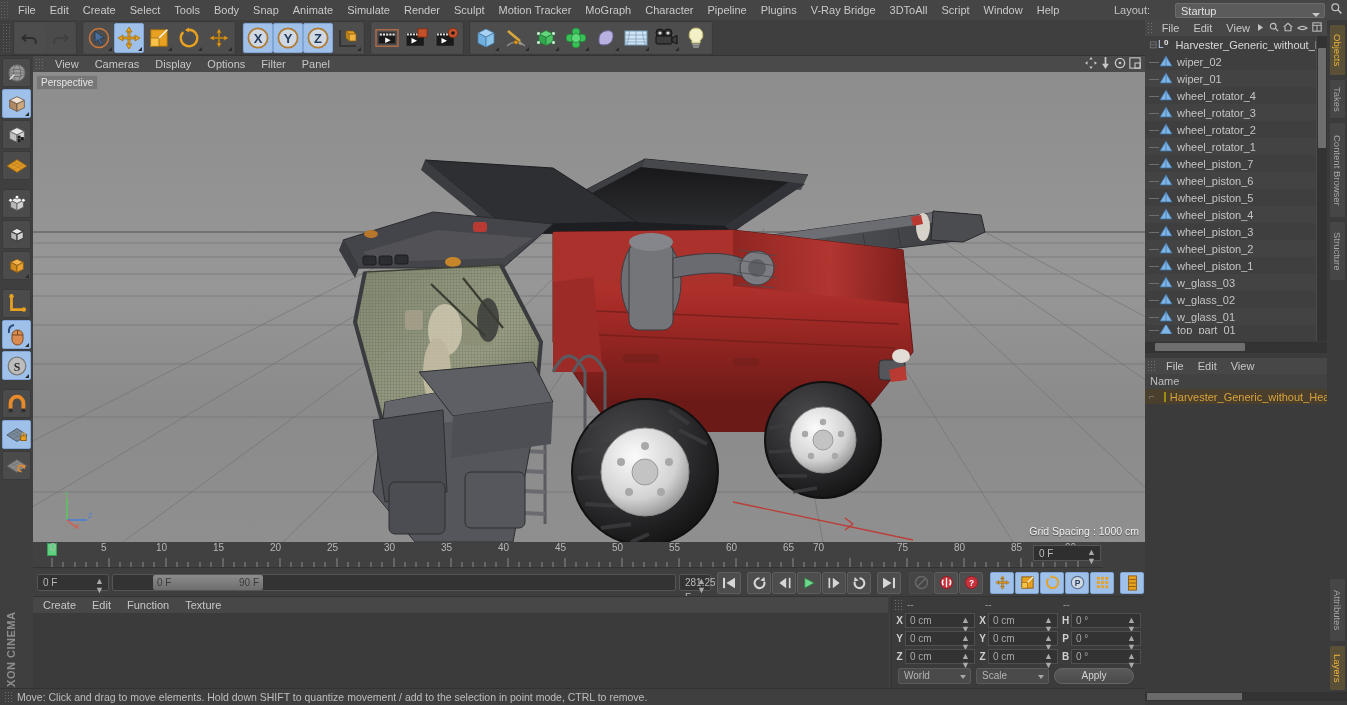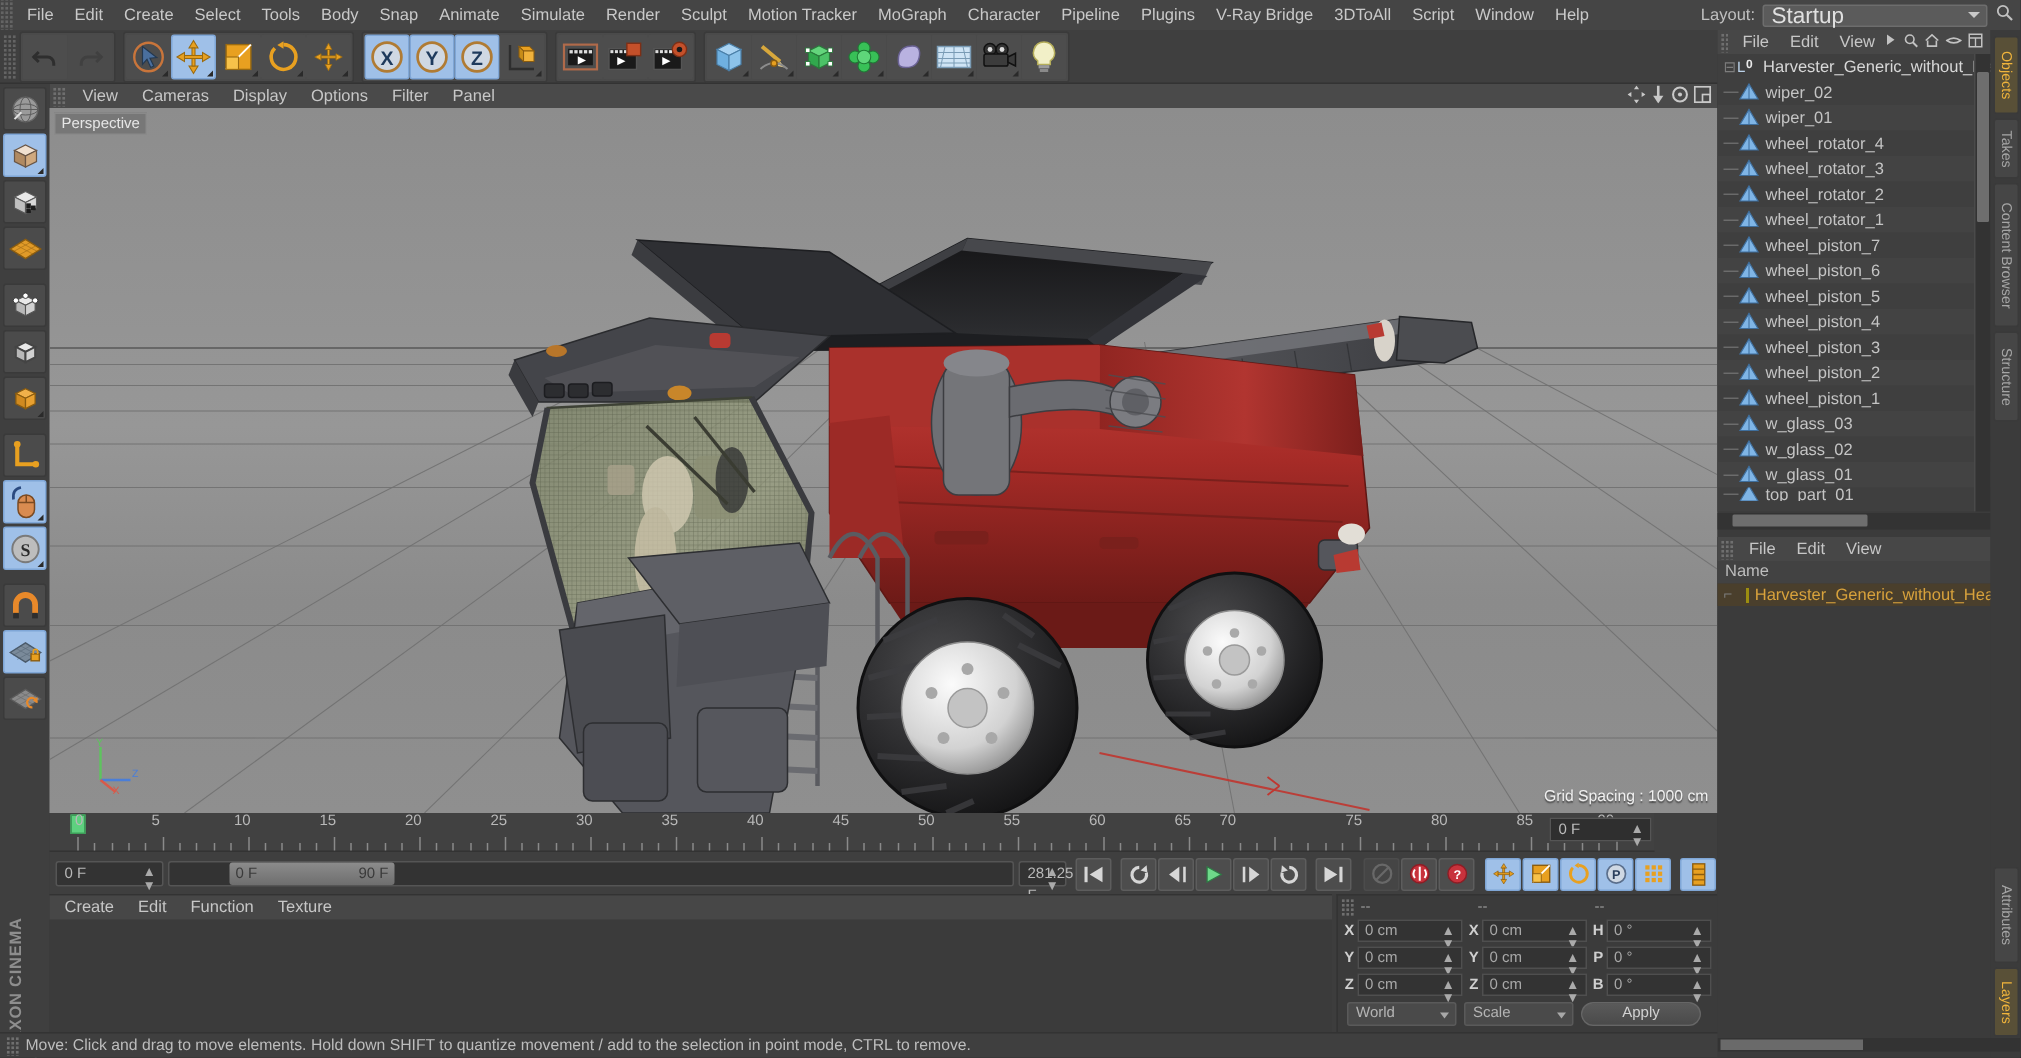--- a/index.html
+++ b/index.html
@@ -20,22 +20,22 @@
     background: #454545; display: flex; align-items: center;
   }
   .menubar .mi {
     padding: 0 7px; height: 20px; line-height: 20px; font-size: 11px; color: #c9c9c9;
     white-space: nowrap; cursor: default;
   }
   .menubar .spacer { flex: 1; }
   .layout-lbl { font-size: 11px; color: #c0c0c0; padding-right: 5px; }
   .layout-select {
     width: 150px; height: 15px; background: #5b5b5b; border: 1px solid #6d6d6d;
-    border-radius: 2px; display: flex; align-items: center; position: relative;
-    font-size: 15px; color: #e0e0e0; padding-left: 5px;
+    border-radius: 2px; display: flex; align-items: flex-end; position: relative;
+    font-size: 11px; color: #e0e0e0; padding-left: 5px; margin-left: 20px;
   }
   .layout-select .arrow {
     position: absolute; right: 4px; width: 0; height: 0;
     border-left: 4px solid transparent; border-right: 4px solid transparent;
     border-top: 4px solid #c8c8c8;
   }
   .magnify { width: 22px; text-align: center; font-size: 12px; color: #bbb; }
 
   
   .toolbar {

